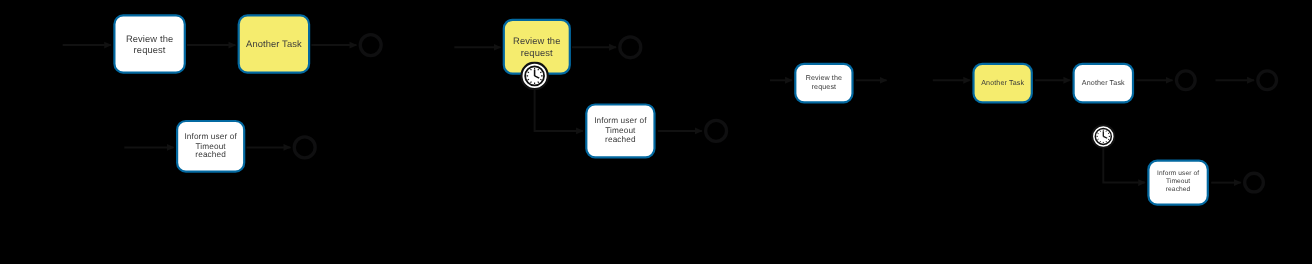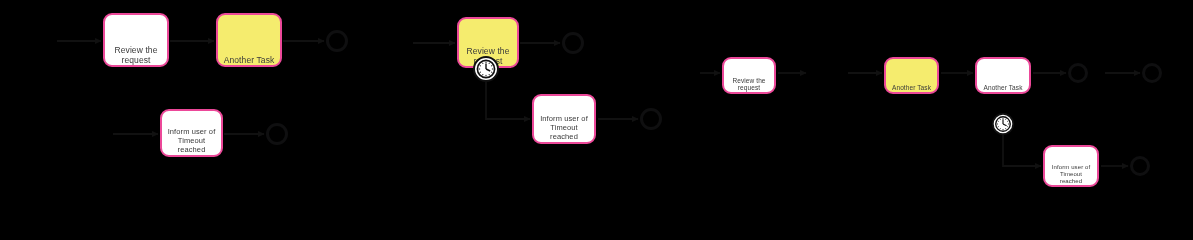--- a/index.html
+++ b/index.html
@@ -17,25 +17,25 @@
   #canvas {
     position: absolute;
     left: 0;
     top: 0;
     width: 1193px;
     height: 208px;
   }
   .bpmn-task {
     position: absolute;
     box-sizing: border-box;
-    border: 2px solid #ec4899;
+    border: 2px solid #0369a1;
     border-radius: 9px;
     background: #ffffff;
     display: flex;
-    align-items: flex-end;
+    align-items: center;
     justify-content: center;
     text-align: center;
     color: #3a3a3a;
     line-height: 1.18;
     letter-spacing: 0.1px;
     box-shadow: 0 1px 2px rgba(0,0,0,0.35);
   }
   .bpmn-task.yellow {
     background: #f5ec6e;
   }

